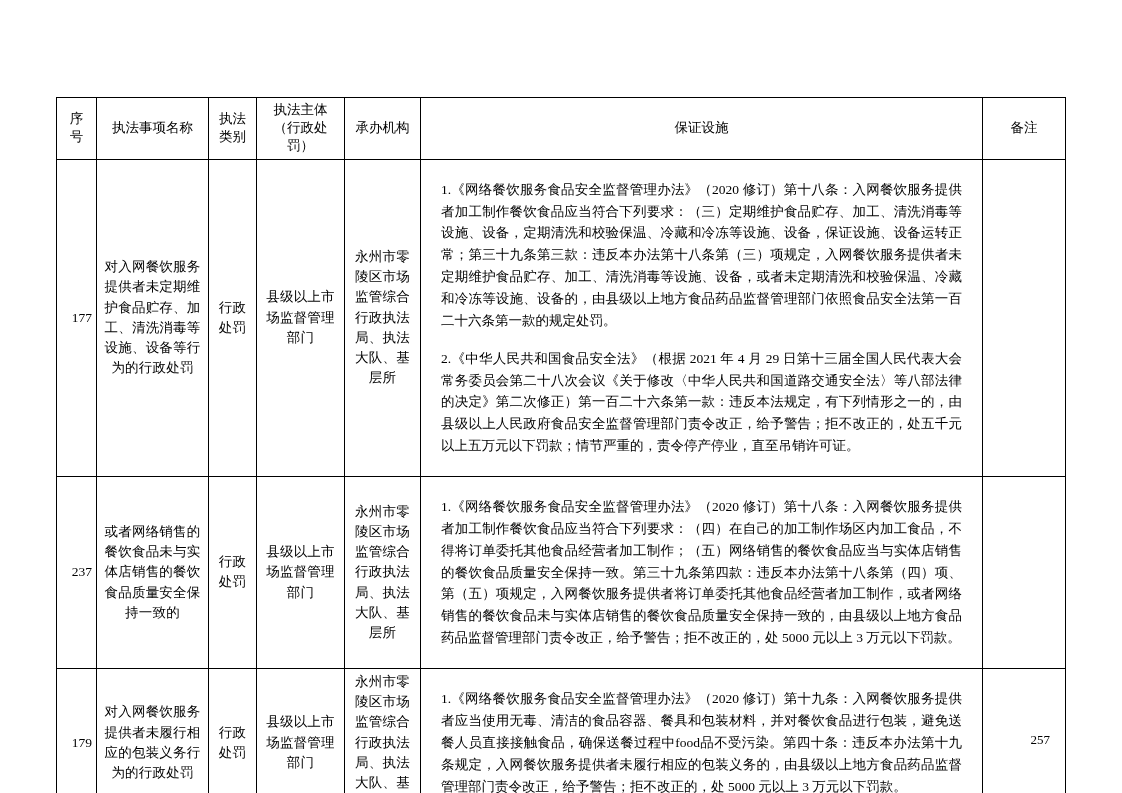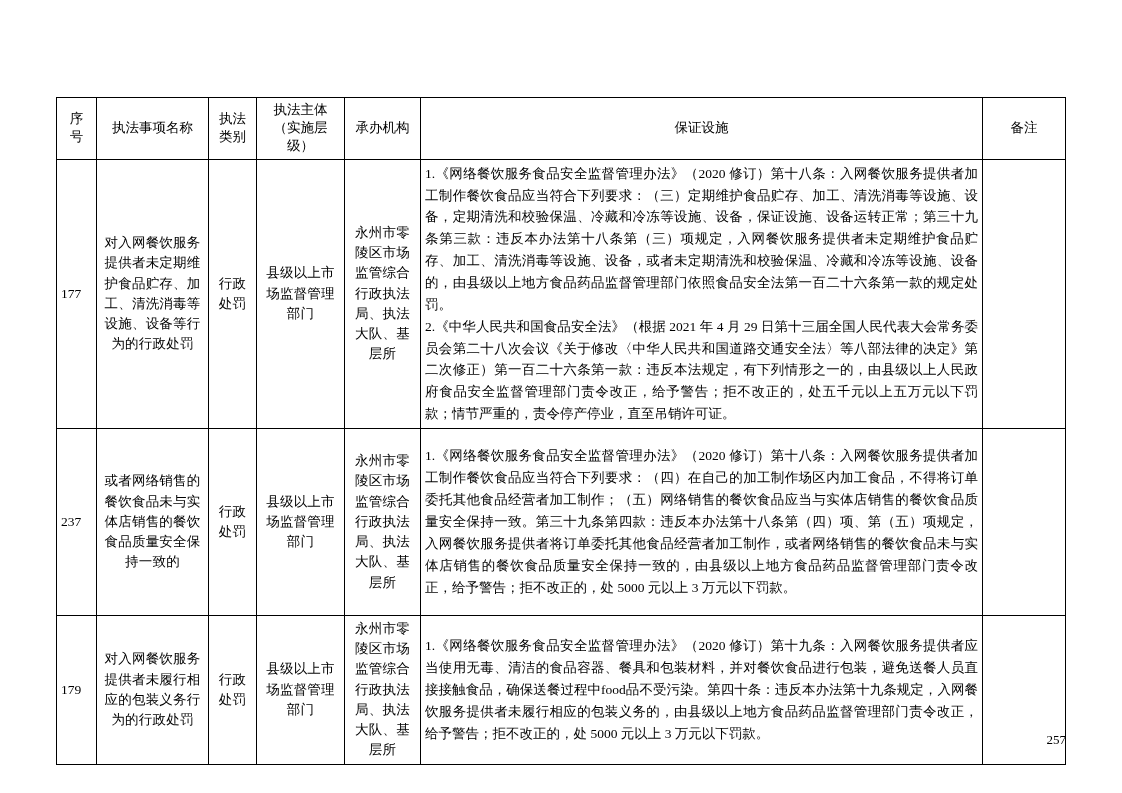--- a/index.html
+++ b/index.html
@@ -54,48 +54,48 @@
     font-size: 13.5px;
     line-height: 1.35;
     padding: 6px 2px;
     font-family: "Liberation Serif", "DejaVu Serif", serif;
     font-weight: bold;
   }
   .hdr-2line {
     display: block;
   }
   td.seq {
-    text-align: left;
+    text-align: right;
     font-size: 13.5px;
   }
   td.center-cn {
     text-align: center;
     font-size: 13.5px;
     line-height: 1.5;
     letter-spacing: 0.2px;
   }
   td.basis {
     text-align: justify;
     text-justify: inter-ideograph;
     font-size: 13.5px;
     line-height: 1.62;
     vertical-align: top;
     padding: 8px 8px 8px 8px;
   }
   td.basis p {
-    margin: 0;
+    margin: 16px;
     text-indent: 0;
   }
   td.remark {
     text-align: center;
     font-size: 13.5px;
   }
   .page-number {
     position: absolute;
-    right: 56px;
+    right: 72px;
     top: 732px;
     font-size: 13px;
     font-family: "Liberation Serif", "DejaVu Serif", serif;
     color: #000;
   }
   
   tr.r-head td { height: 36px; }
   tr.r-1 td { height: 245px; }
   tr.r-2 td { height: 180px; }
   tr.r-3 td { height: 135px; }
@@ -123,21 +123,21 @@
           </td>
           <td>
             <span class="hdr-2line">执法事项名称</span>
           </td>
           <td>
             <span class="hdr-2line">执法</span>
             <span class="hdr-2line">类别</span>
           </td>
           <td>
             <span class="hdr-2line">执法主体</span>
-            <span class="hdr-2line">（实施层级）</span>
+            <span class="hdr-2line">（行政处罚）</span>
           </td>
           <td>
             <span class="hdr-2line">承办机构</span>
           </td>
           <td>
             <span class="hdr-2line">保证设施</span>
           </td>
           <td>
             <span class="hdr-2line">备注</span>
           </td>

